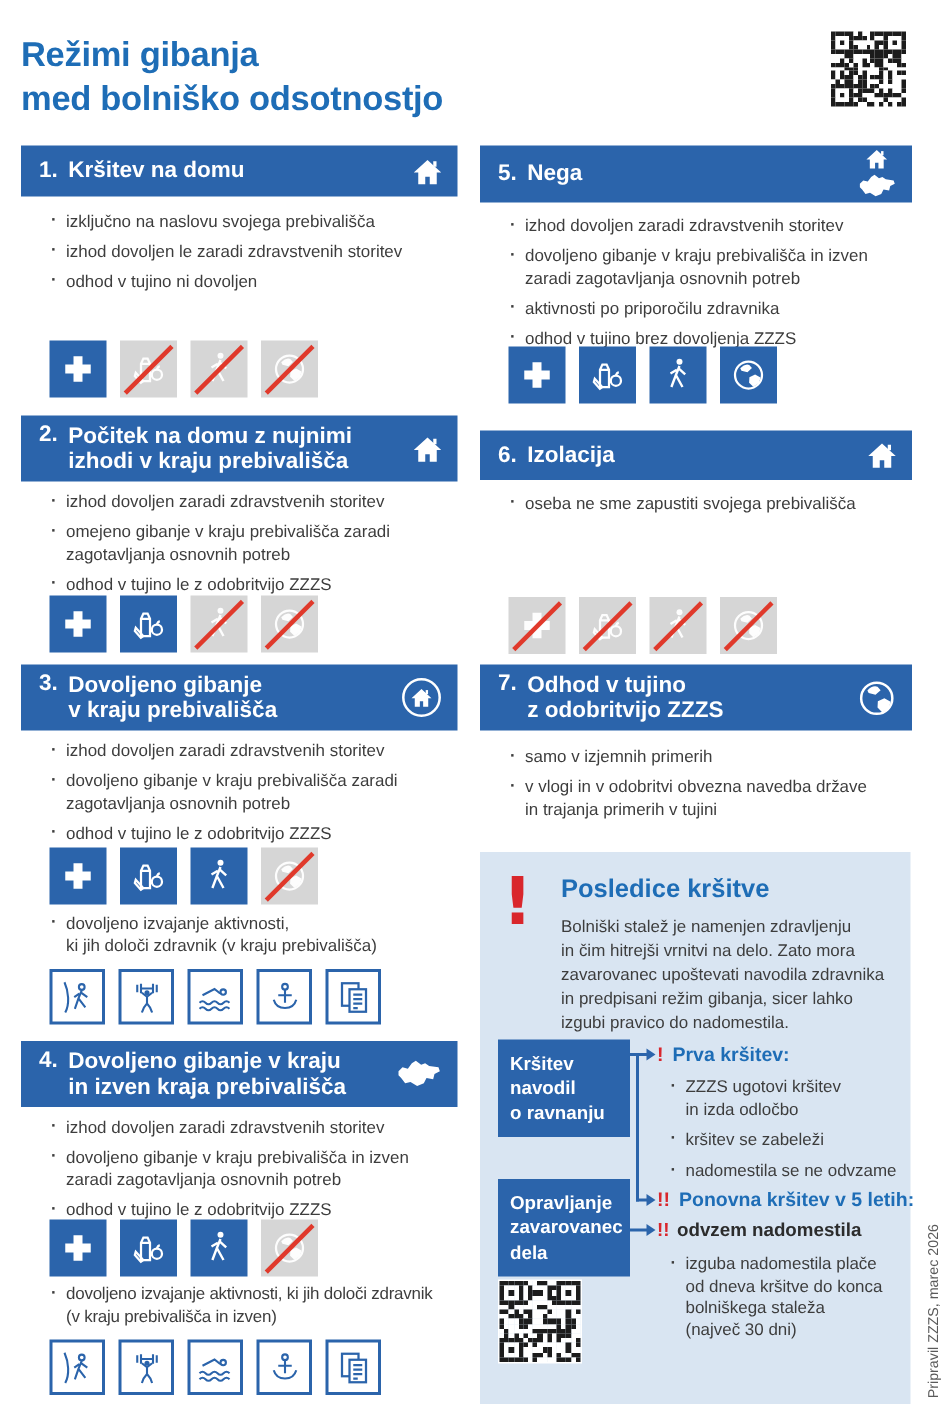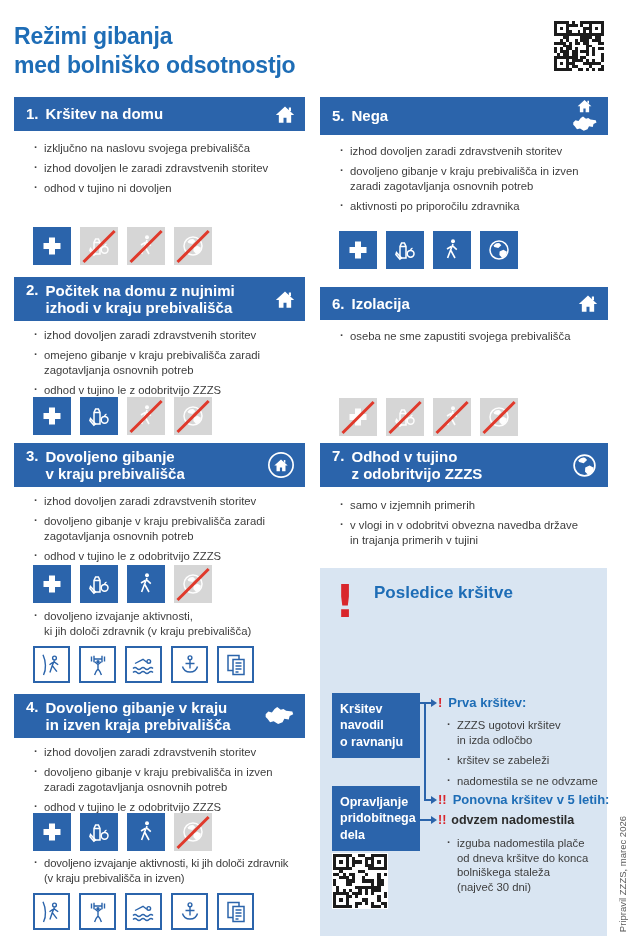--- a/index.html
+++ b/index.html
@@ -655,20 +655,21 @@
       <svg width="27" height="18" viewBox="0 0 36 24" fill="#fff">
           <path d="M3 10l3-3 4 1 3-4 3-2 4 3 3-1 3 2 7 1 1 3-4 2-1 4-5-1-2 4-5 2-5-3-4 1-3-4-2-2z"></path>
         </svg>
     </span>
   </header>
   <ul class="bullets" style="top:47px">
     <li>izhod dovoljen zaradi zdravstvenih storitev</li>
     <li class="pre">dovoljeno gibanje v kraju prebivališča in izven
 zaradi zagotavljanja osnovnih potreb</li>
     <li>aktivnosti po priporočilu zdravnika</li>
+    <li>odhod v tujino brez dovoljenja ZZZS</li>
   </ul>
   <div class="icon-row" style="top:134px">
       <div class="icon-cell allowed">
         <svg viewBox="0 0 26 26">
           <path d="M10 4.5h6v5.5h5.5v6H16v5.5h-6V16H4.5v-6H10z" fill="currentColor"></path>
         </svg>
       </div>
       <div class="icon-cell allowed">
         <svg viewBox="0 0 26 26" fill="none" stroke="currentColor" stroke-width="1.5">
           <path d="M8 9.5V21h6V9.5L12.4 6H9.6L8 9.5zM8 9.5h6"></path>
@@ -754,26 +755,31 @@
   <ul class="bullets" style="top:55px">
     <li>samo v izjemnih primerih</li>
     <li class="pre">v vlogi in v odobritvi obvezna navedba države
 in trajanja primerih v tujini</li>
   </ul>
 </section>
 
 <div class="abs panel">
   <div class="excl">!</div>
   <div class="panel-title">Posledice kršitve</div>
+  <div class="panel-body">Bolniški stalež je namenjen zdravljenju
+in čim hitrejši vrnitvi na delo. Zato mora
+zavarovanec upoštevati navodila zdravnika
+in predpisani režim gibanja, sicer lahko
+izgubi pravico do nadomestila.</div>
 
   <div class="bluebox b1">Kršitev
 navodil
 o ravnanju</div>
   <div class="bluebox b2">Opravljanje
-pridobitnega
+zavarovanec
 dela</div>
 
   <div class="cline" style="left:100px;top:134px;width:12px;height:2px"></div>
   <div class="ah" style="left:111px;top:131px"></div>
   <div class="cline" style="left:104px;top:134px;width:2px;height:99px"></div>
   <div class="cline" style="left:104px;top:231px;width:8px;height:2px"></div>
   <div class="ah" style="left:111px;top:228px"></div>
   <div class="cline" style="left:100px;top:251px;width:12px;height:2px"></div>
   <div class="ah" style="left:111px;top:248px"></div>
 

